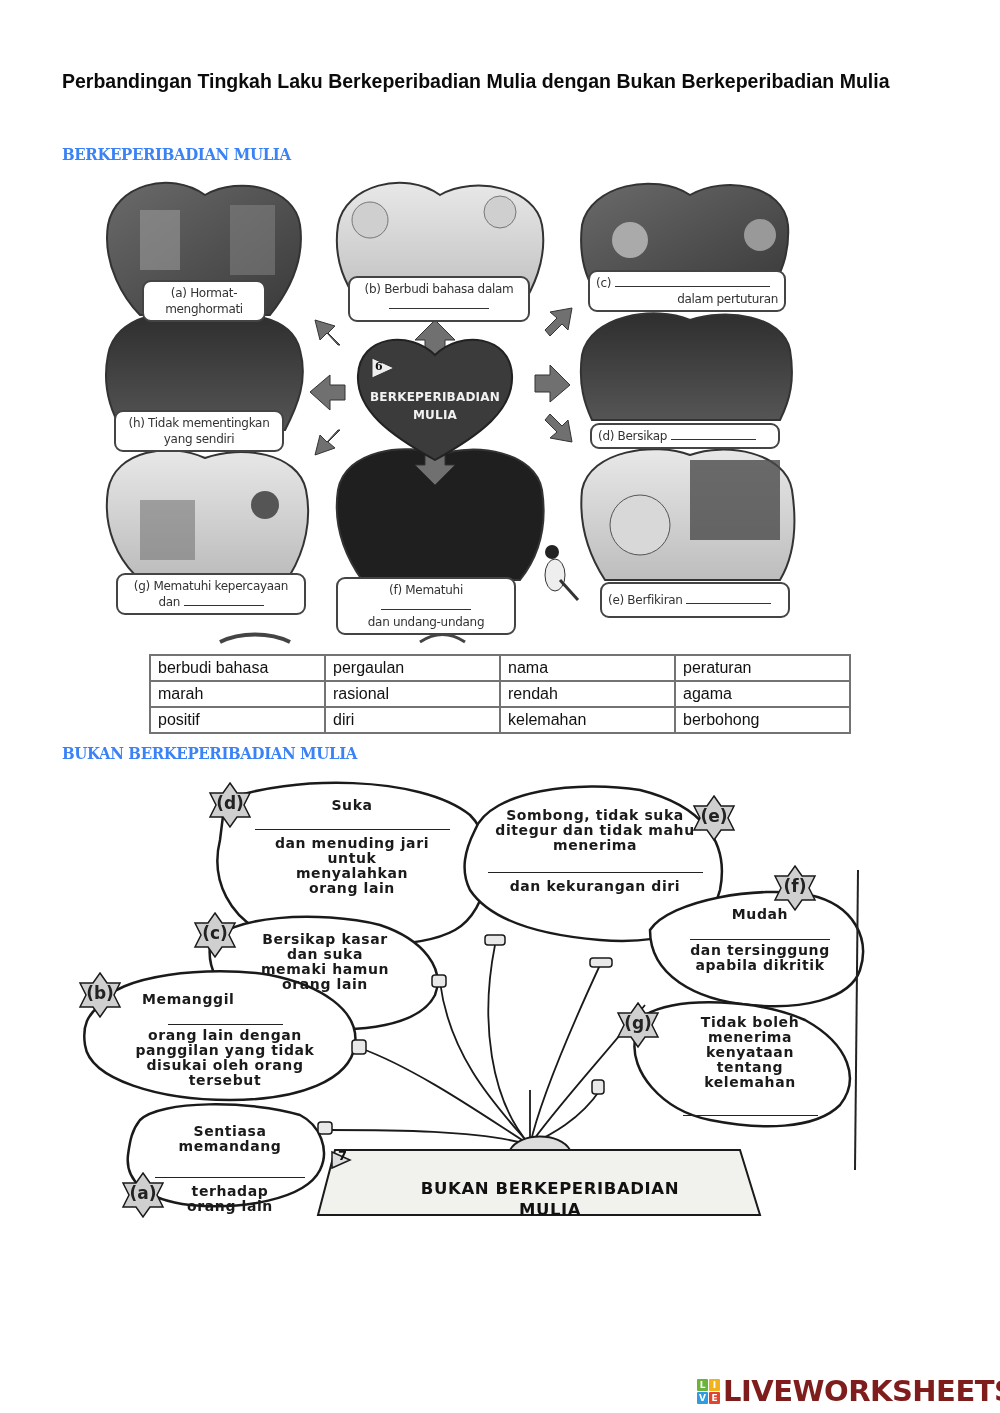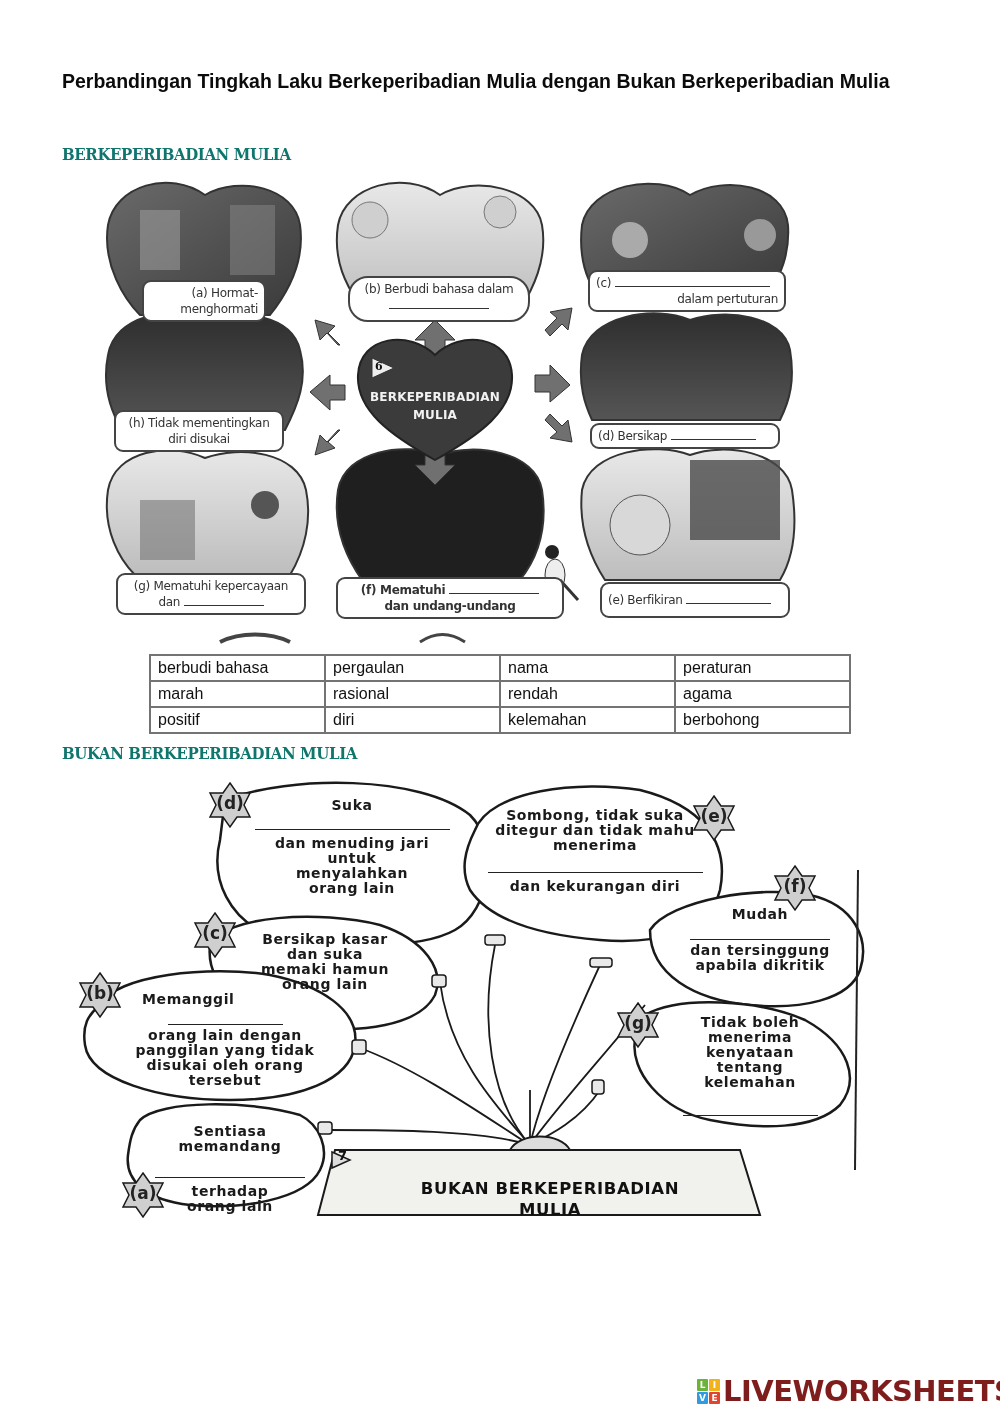--- a/index.html
+++ b/index.html
@@ -1,20 +1,20 @@
 <!DOCTYPE html>
 <html><head>
 <meta charset="utf-8">
 <style>
   * { box-sizing: border-box; margin: 0; padding: 0; }
   html, body { width: 1000px; height: 1413px; background: #ffffff; overflow: hidden; }
   body { position: relative; font-family: "Liberation Sans", sans-serif; color: #111; }
 
   .title { position: absolute; left: 62px; top: 64px; width: 860px; font-family: "Liberation Sans", sans-serif; font-weight: bold; font-size: 19.5px; line-height: 34px; color: #0b0b0b; }
-  .section-heading { position: absolute; font-family: "DejaVu Serif", serif; font-weight: bold; font-size: 15px; letter-spacing: -0.4px; color: #0f766e; text-transform: uppercase; transform: scaleY(1.05); }
+  .section-heading { position: absolute; font-family: "DejaVu Serif", serif; font-weight: bold; font-size: 15px; letter-spacing: -0.4px; color: #3b82f6; text-transform: uppercase; transform: scaleY(1.05); }
 
   
   .figure-top { position: absolute; left: 100px; top: 180px; width: 700px; height: 465px; }
   .caption { position: absolute; background: #fff; border: 2px solid #444; border-radius: 9px; font-family: "DejaVu Sans", sans-serif; font-size: 12px; line-height: 16px; color: #333; text-align: center; padding: 3px 6px; letter-spacing: -0.3px; }
   .blank { display: inline-block; border-bottom: 1px solid #333; height: 10px; vertical-align: baseline; }
 
   .center-heart { position: absolute; left: 255px; top: 152px; width: 190px; height: 160px; }
   .center-heart-text { position: absolute; left: 0; top: 70px; width: 100%; text-align: center; color: #f2f2f2; font-family: "DejaVu Sans", sans-serif; font-weight: bold; font-size: 12px; line-height: 18px; letter-spacing: 0.2px; }
   .badge-num { position: absolute; left: 14px; top: 36px; width: 24px; height: 22px; }
 
@@ -115,44 +115,44 @@
     <svg class="badge-num" width="26" height="24" style="left:12px; top:36px;">
       <path d="M2,2 L24,12 L2,22 Z" fill="#eee" stroke="#333"></path>
     </svg>
     <span style="position:absolute; left:17px; top:40px; font-family:'DejaVu Serif',serif; font-weight:bold; font-size:11px; color:#111;">6</span>
     <div class="center-heart-text" style="top:68px; width:154px;">
       <div>BERKEPERIBADIAN</div>
       <div>MULIA</div>
     </div>
   </div>
 
-  <div class="caption" style="left:42px; top:100px; width:124px;text-align:right;">
+  <div class="caption" style="left:42px; top:100px; width:124px;">
     <div>(a) Hormat-</div>
     <div>menghormati</div>
   </div>
-  <div class="caption" style="left:248px; top:96px; width:182px; height:46px;border-radius:20px;">
+  <div class="caption" style="left:248px; top:96px; width:182px; height:46px;">
     <div>(b) Berbudi bahasa dalam</div>
     <div><span class="blank" style="width:100px;"></span></div>
   </div>
   <div class="caption" style="left:488px; top:90px; width:198px; text-align:left;">
     <div><span>(c)</span> <span class="blank" style="width:155px;"></span></div>
     <div style="text-align:right;">dalam pertuturan</div>
   </div>
   <div class="caption" style="left:14px; top:230px; width:170px;">
     <div>(h) Tidak mementingkan</div>
-    <div>diri disukai</div>
+    <div>yang sendiri</div>
   </div>
   <div class="caption" style="left:490px; top:243px; width:190px; text-align:left;">
     <span>(d) Bersikap</span> <span class="blank" style="width:85px;"></span>
   </div>
   <div class="caption" style="left:16px; top:393px; width:190px;">
     <div>(g) Mematuhi kepercayaan</div>
     <div><span>dan</span> <span class="blank" style="width:80px;"></span></div>
   </div>
-  <div class="caption" style="left:236px; top:397px; width:228px;font-weight:bold;">
+  <div class="caption" style="left:236px; top:397px; width:180px;">
     <div><span>(f) Mematuhi</span> <span class="blank" style="width:90px;"></span></div>
     <div>dan undang-undang</div>
   </div>
   <div class="caption" style="left:500px; top:402px; width:190px; text-align:left; padding:8px 6px;">
     <span>(e) Berfikiran</span> <span class="blank" style="width:85px;"></span>
   </div>
 </div>
 
 <table class="word-table">
   <tbody>

